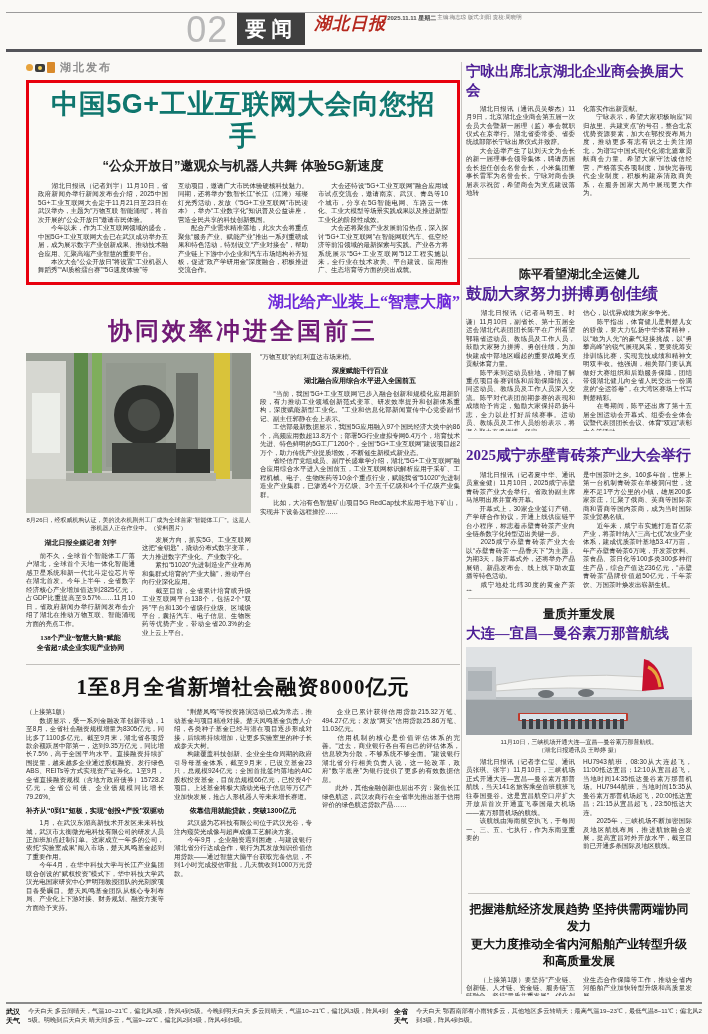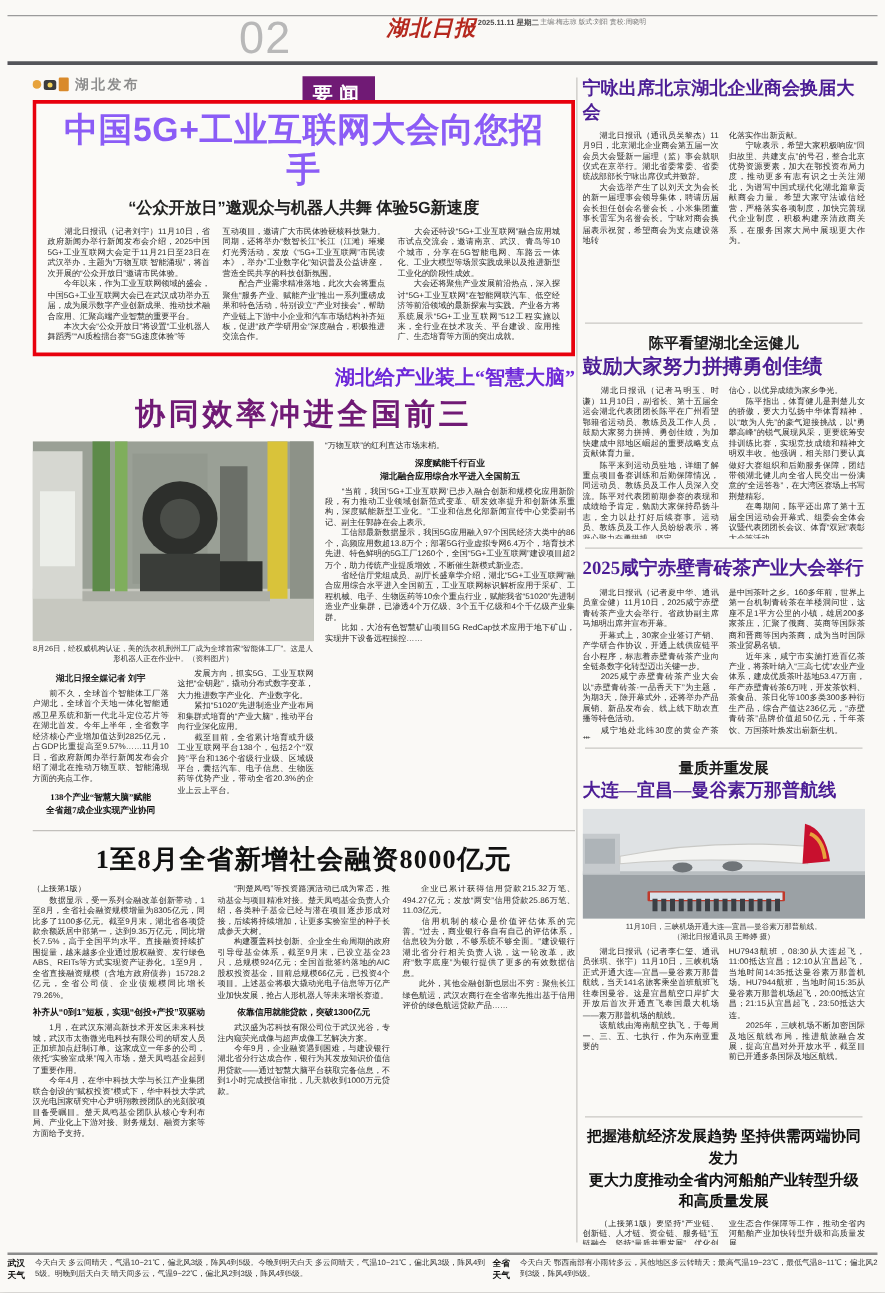--- a/index.html
+++ b/index.html
@@ -7,22 +7,22 @@
         font-family:"Liberation Sans",sans-serif;color:#222;overflow:hidden;
         box-shadow:0 0 8px rgba(0,0,0,.35);}
   .serif{font-family:"Liberation Serif","DejaVu Serif",serif;}
 
   
   .rule-thin{position:absolute;left:6px;top:12px;width:696px;height:1px;background:#9b9b9b;}
   .rule-thick{position:absolute;left:6px;top:49px;width:696px;height:3px;background:#54555a;}
   .header-row{position:absolute;left:0;top:13px;width:708px;display:flex;justify-content:center;
               align-items:flex-start;gap:9px;}
   .page-num{font-size:36px;line-height:34px;color:#b8b8b8;font-weight:400;letter-spacing:1px;}
-  .section-box{background:#701a75;color:#fff;font-size:16px;font-weight:bold;line-height:30px;
-               padding:1px 8px;letter-spacing:5px;margin-top:48px;}
+  .section-box{background:#404040;color:#fff;font-size:21px;font-weight:bold;line-height:30px;
+               padding:1px 8px;letter-spacing:5px;}
   .masthead-block{display:flex;flex-direction:row;gap:1px;padding-top:1px;}
   .masthead{color:#b5281e;font-size:17px;font-weight:bold;font-style:italic;
             font-family:"DejaVu Serif",serif;letter-spacing:1px;line-height:18px;}
   .date-line{font-size:6px;color:#4a4a4a;font-weight:bold;}
   .staff-line{font-size:5.5px;color:#777;}
 
   
   #left-region{position:absolute;left:26px;top:56px;width:434px;height:942px;overflow:hidden;}
   #right-region{position:absolute;left:466px;top:58px;width:226px;height:938px;overflow:hidden;}
   .v-divider{position:absolute;left:461px;top:62px;width:1px;height:932px;background:#c8c6c2;}
@@ -31,21 +31,21 @@
   .badge-row{display:flex;justify-content:flex-start;align-items:center;gap:5px;margin:4px 0 5px 0;}
   .badge-icons{display:flex;align-items:center;gap:2px;}
   .icon-dot{width:7px;height:7px;border-radius:50%;background:#e7a33c;}
   .icon-cam{width:10px;height:8px;border-radius:2px;background:#3c3c3c;position:relative;}
   .icon-cam:after{content:"";position:absolute;left:3px;top:2px;width:4px;height:4px;border-radius:50%;background:#f5d45a;}
   .icon-flag{width:8px;height:11px;background:#d98a2b;border-radius:1px;}
   .badge-label{font-size:11px;font-weight:bold;color:#8d8d8d;letter-spacing:2px;}
 
   
   .red-box{border:3px solid #e8000d;padding:5px 9px 7px 9px;background:#fbfaf7;}
-  .lead-title{text-align:center;font-size:27px;font-weight:900;color:#8b5cf6;letter-spacing:0.5px;
+  .lead-title{text-align:center;font-size:27px;font-weight:900;color:#0f766e;letter-spacing:0.5px;
               line-height:32px;}
   .lead-subtitle{text-align:center;font-size:13px;font-weight:bold;color:#222;margin:5px 0 7px 0;}
   .col-row{display:flex;gap:10px;}
   .col-row > div{flex:1;}
   .body-text{font-size:6.5px;line-height:1.3;text-align:justify;white-space:pre-line;color:#2b2b2b;}
 
   
   .kicker{text-align:right;font-size:16px;font-weight:bold;color:#6d28d9;margin-top:7px;}
   .big-title{text-align:center;font-size:24px;font-weight:bold;color:#701a75;letter-spacing:3px;
              margin:2px 0 6px 0;}

